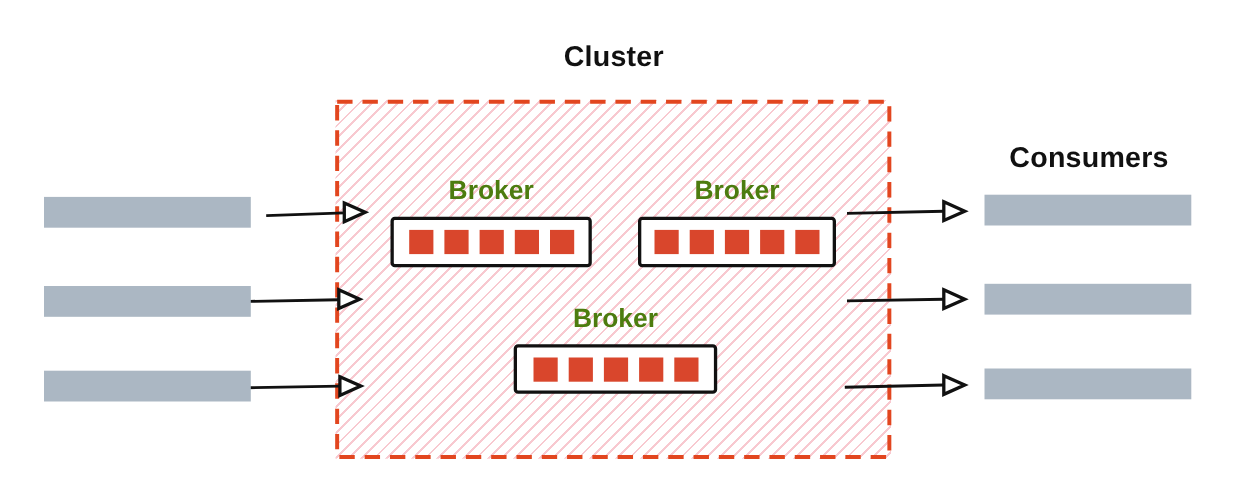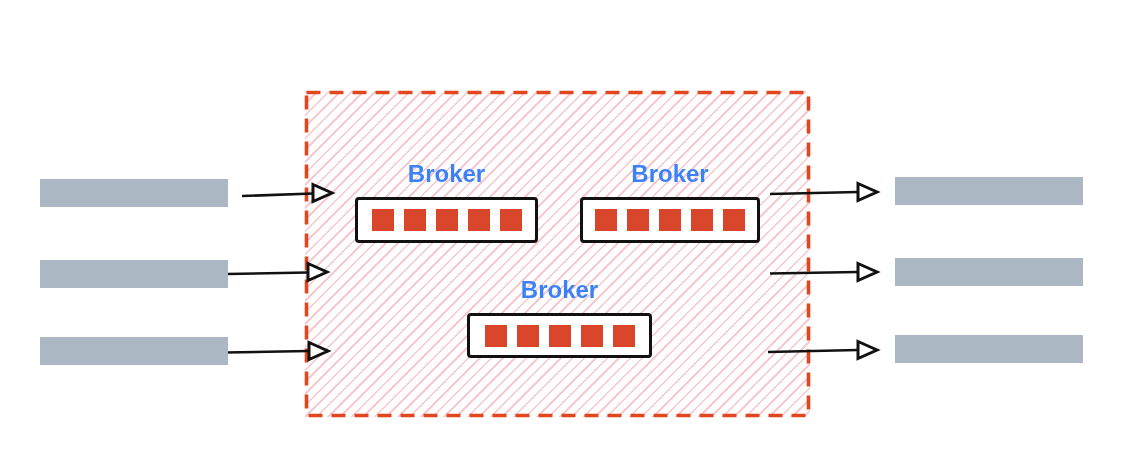--- a/index.html
+++ b/index.html
@@ -56,21 +56,21 @@
   .bar-l3 { left: 40px;  top: 337px; }
   .bar-r1 { left: 895px; top: 177px; }
   .bar-r2 { left: 895px; top: 258px; }
   .bar-r3 { left: 895px; top: 335px; }
 
   .broker-label {
     position: absolute;
     text-align: center;
     font-size: 24px;
     font-weight: 600;
-    color: #3b82f6;
+    color: #4d7c0f;
     z-index: 3;
   }
   .broker-label-1 { left: 355px; top: 160px; width: 183px; }
   .broker-label-2 { left: 580px; top: 160px; width: 180px; }
   .broker-label-3 { left: 467px; top: 276px; width: 185px; }
 
   .broker-box {
     position: absolute;
     box-sizing: border-box;
     background: #ffffff;
@@ -121,20 +121,22 @@
     <g stroke="#111111" fill="none">
       <line x1="770" y1="273.5" x2="858" y2="272" stroke-width="2.6"></line>
       <polygon points="858,263.5 877,272 858,280.5" fill="#ffffff" stroke-width="3"></polygon>
     </g>
     <g stroke="#111111" fill="none">
       <line x1="768" y1="352" x2="858" y2="350" stroke-width="2.6"></line>
       <polygon points="858,341.5 877,350 858,358.5" fill="#ffffff" stroke-width="3"></polygon>
     </g>
   </svg>
 
+  <div class="title cluster-title">Cluster</div>
+  <div class="title consumers-label">Consumers</div>
 
   <div class="bar bar-l1"></div>
   <div class="bar bar-l2"></div>
   <div class="bar bar-l3"></div>
 
   <div class="bar bar-r1"></div>
   <div class="bar bar-r2"></div>
   <div class="bar bar-r3"></div>
 
   <div class="broker-label broker-label-1">Broker</div>

